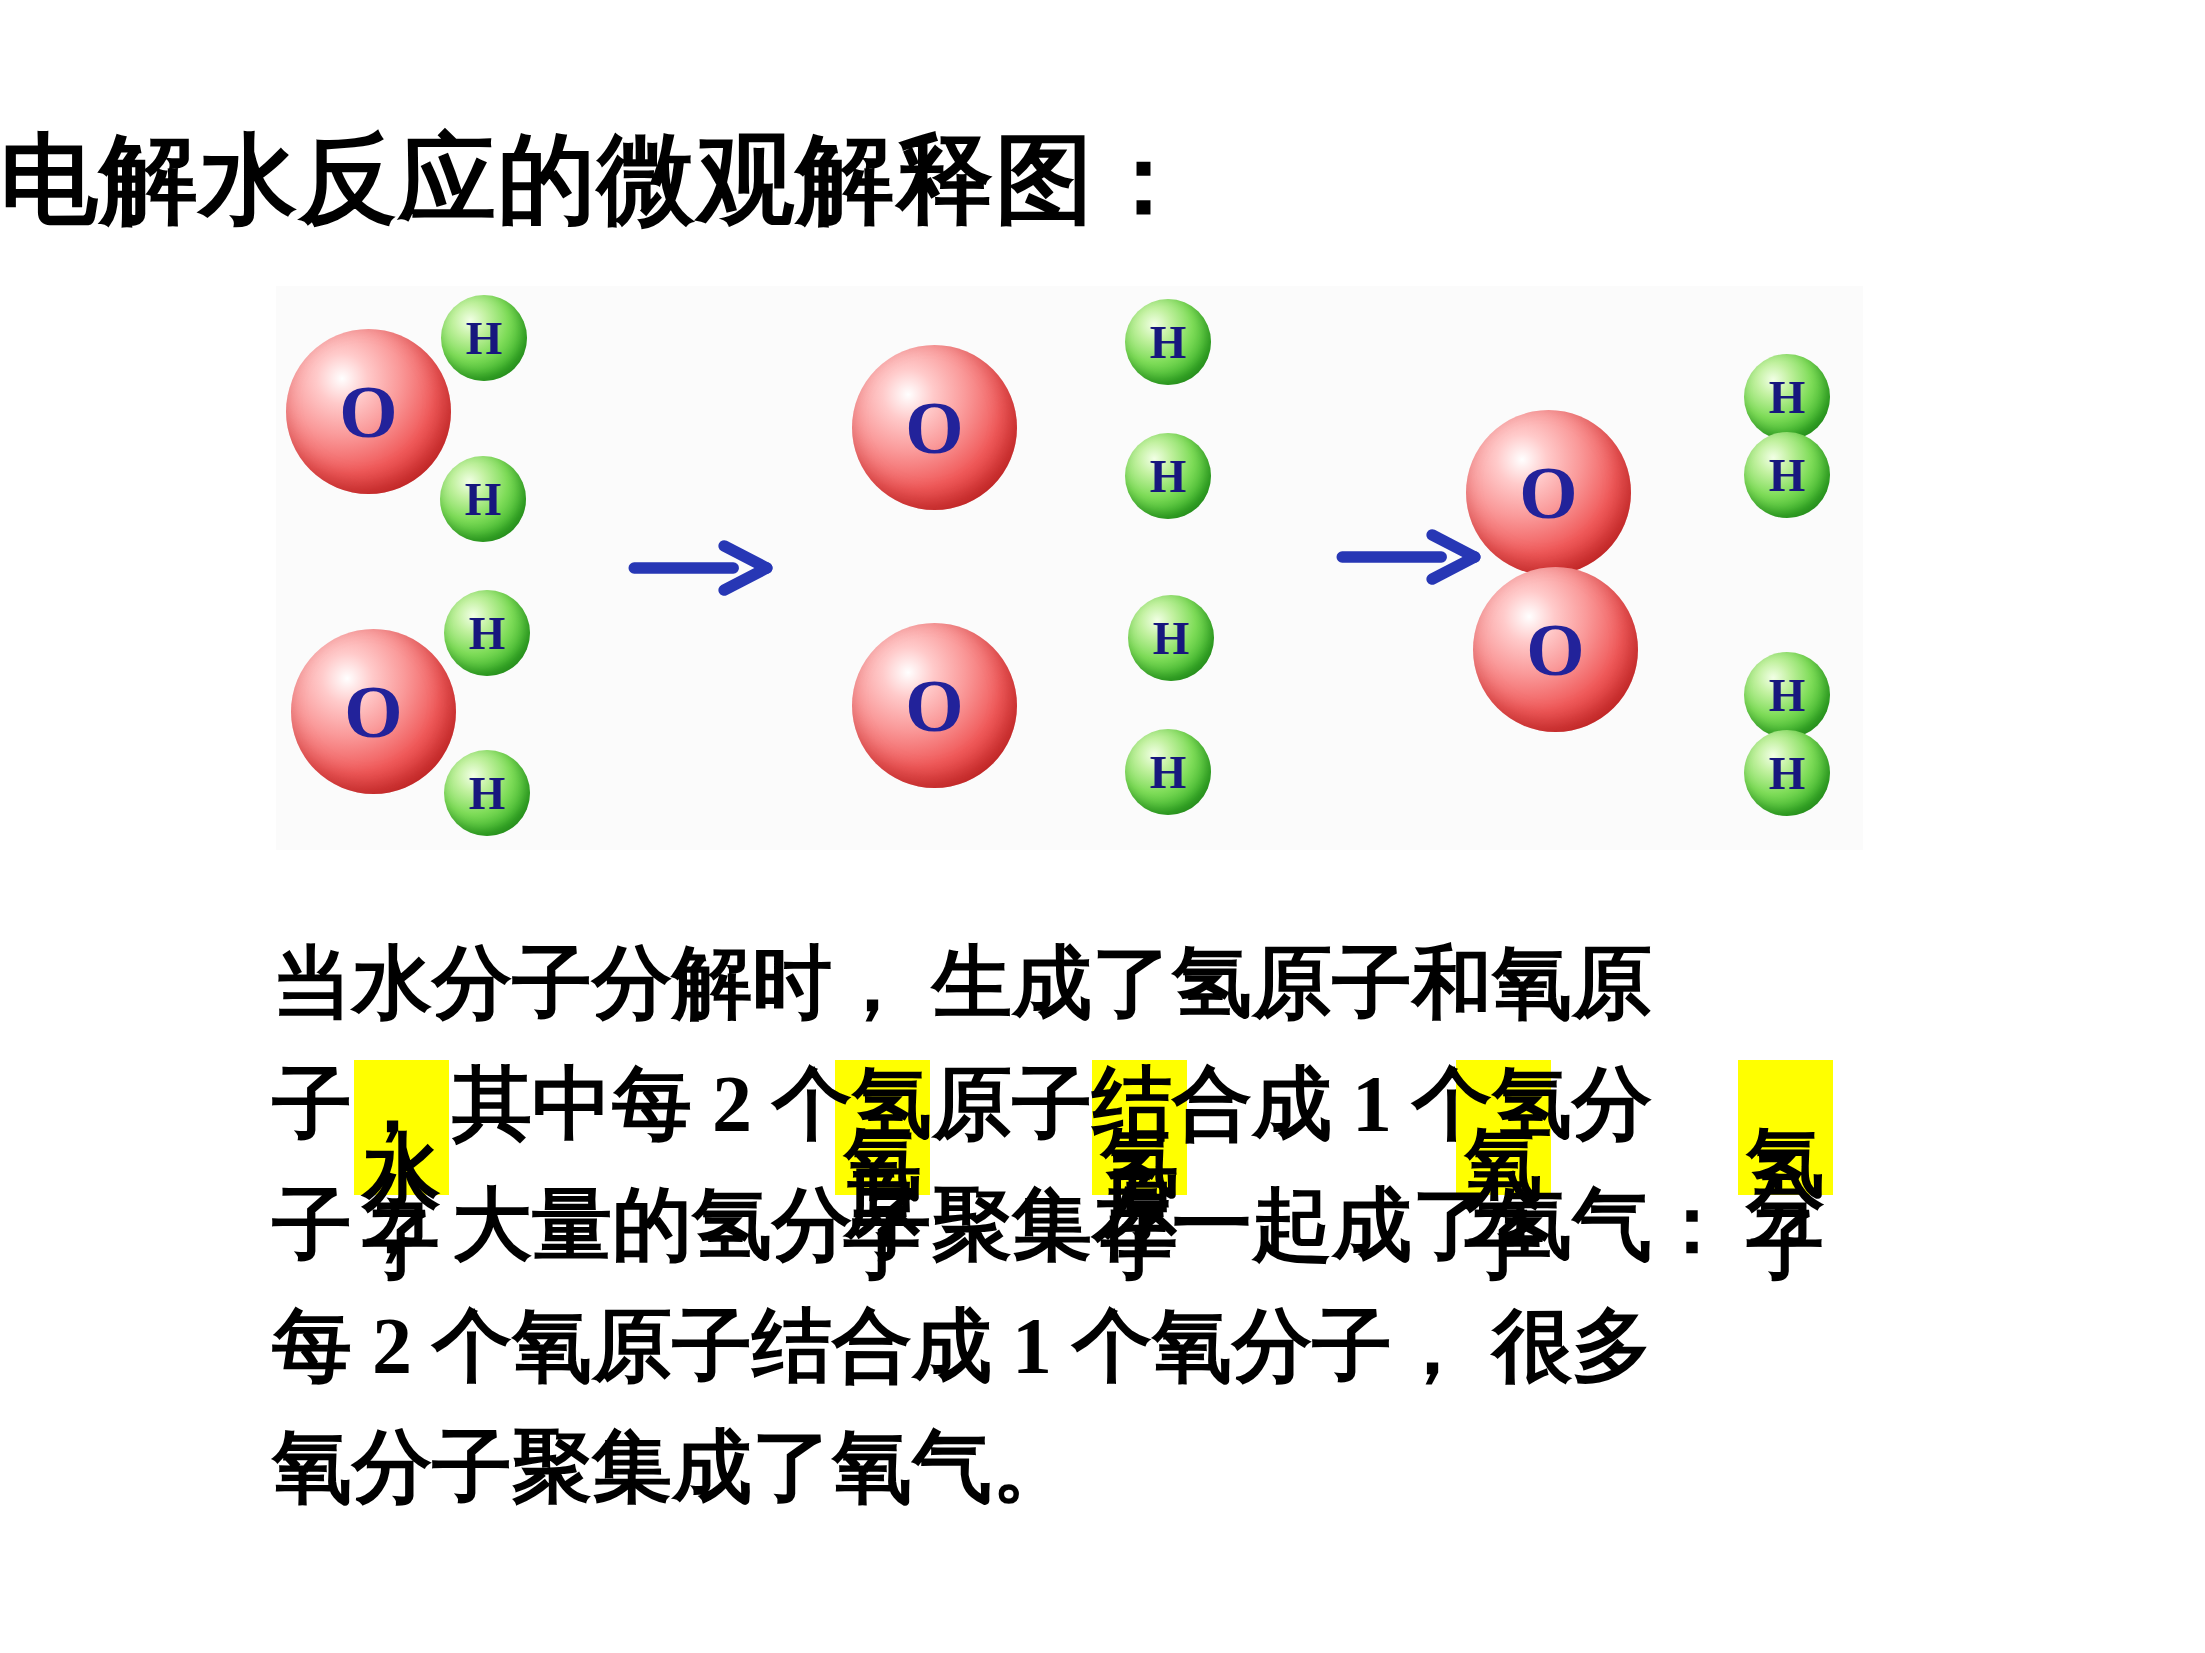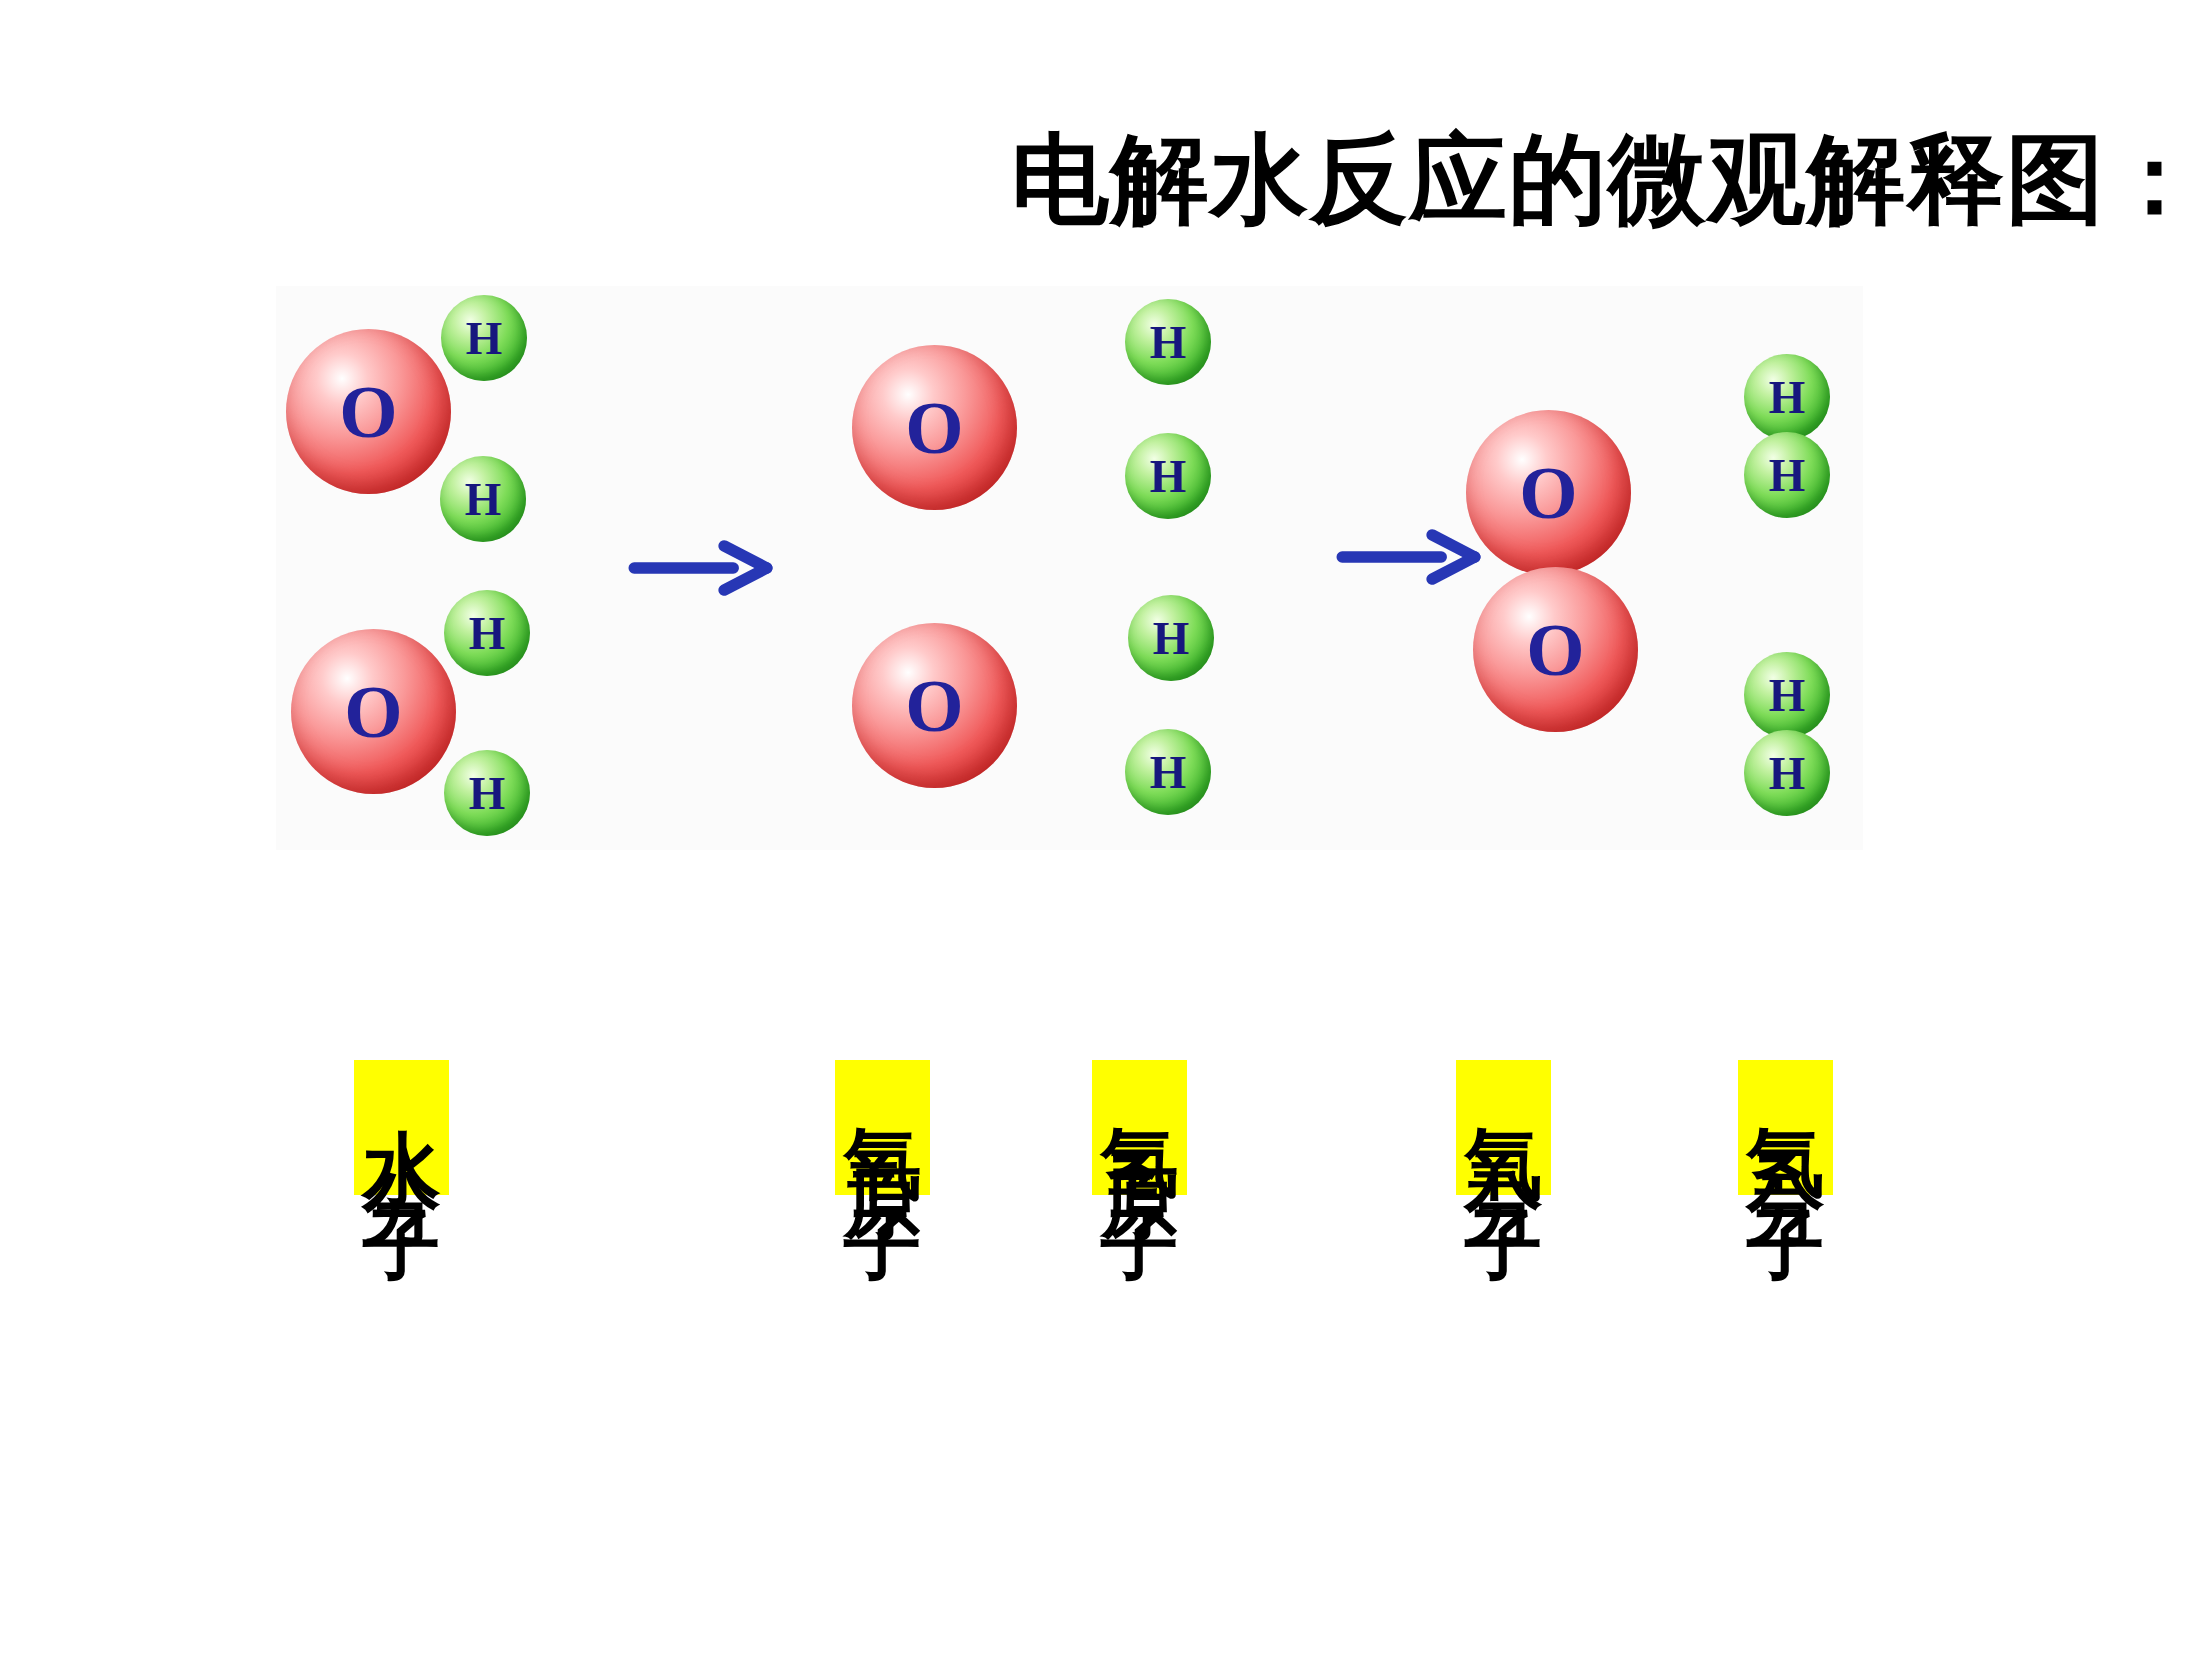--- a/index.html
+++ b/index.html
@@ -12,21 +12,21 @@
     overflow: hidden;
     font-family: "Liberation Serif", serif;
     color: #000;
   }
 
   .title {
     position: absolute;
     left: 0; top: 129px;
     width: 100%;
     margin: 0;
-    text-align: right;
+    text-align: left;
     font-size: 98px;
     font-weight: 700;
     line-height: 1.05;
     letter-spacing: 1.5px;
     color: #000;
   }
 
   .diagram-bg {
     position: absolute;
     left: 276px; top: 286px;
@@ -170,15 +170,22 @@
   <div class="atom h" style="left:1744px;top:730px;">
       <span>H</span>
     </div>
 
   <div class="vlabel" style="left:354px;">水分子</div>
   <div class="vlabel" style="left:835px;">氧原子</div>
   <div class="vlabel" style="left:1092px;">氢原子</div>
   <div class="vlabel" style="left:1456px;">氧分子</div>
   <div class="vlabel" style="left:1738px;">氢分子</div>
 
+  <div class="paragraph">
+    <div class="pline">当水分子分解时， 生成了氢原子和氧原</div>
+    <div class="pline">子， 其中每 2 个氢原子结合成 1 个氢分</div>
+    <div class="pline">子， 大量的氢分子聚集在一起成了氢气：</div>
+    <div class="pline">每 2 个氧原子结合成 1 个氧分子， 很多</div>
+    <div class="pline">氧分子聚集成了氧气。</div>
+  </div>
 
 </div>
 
 
 </body></html>

